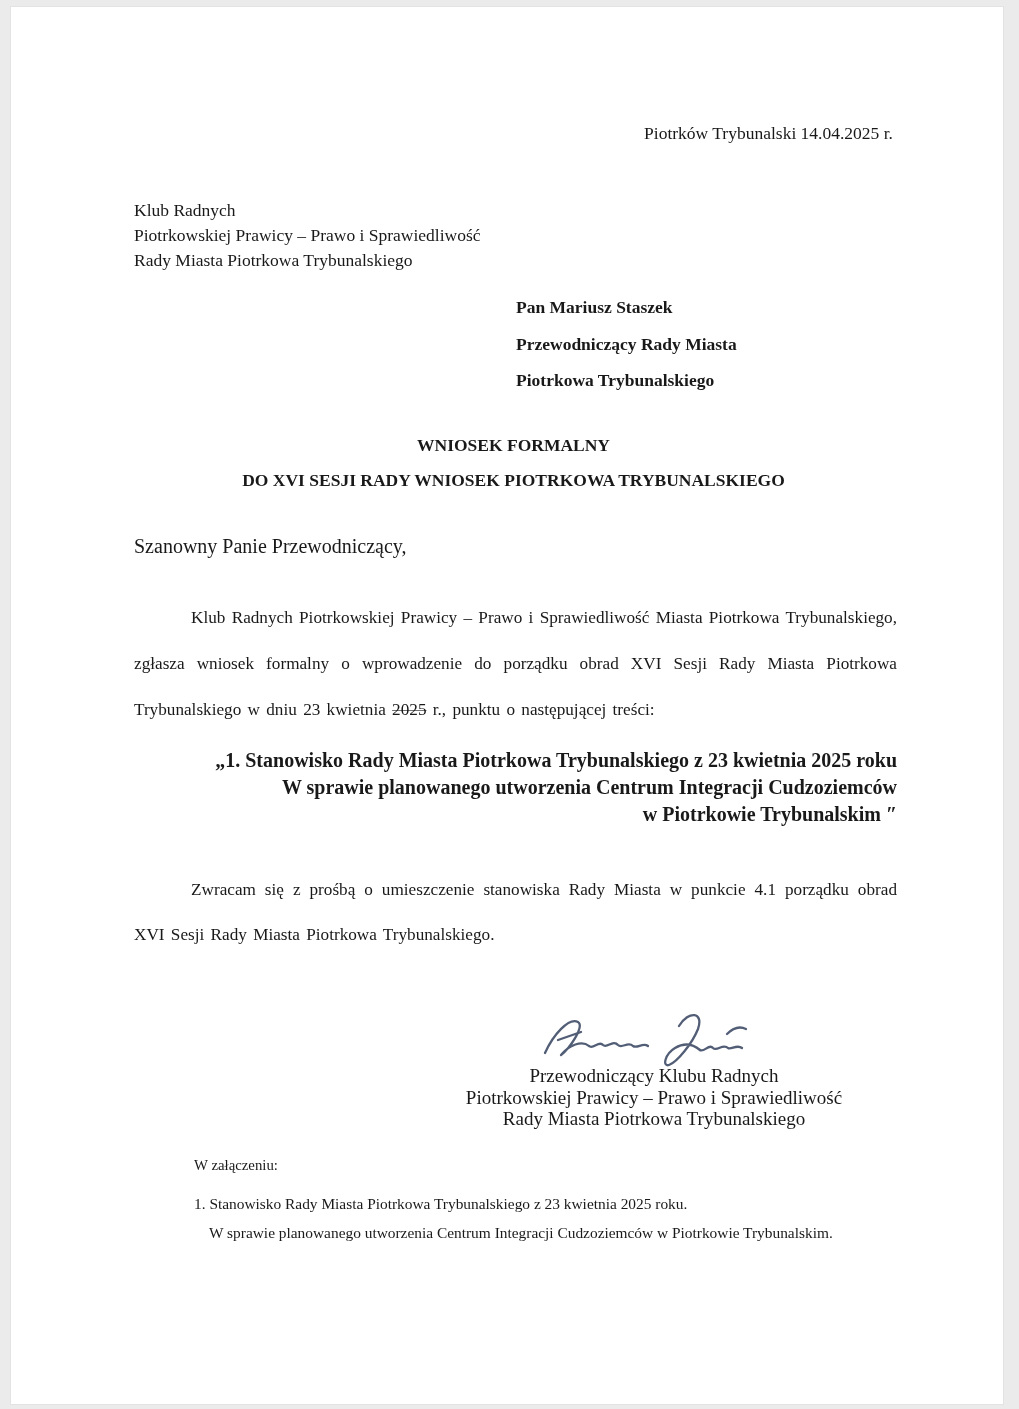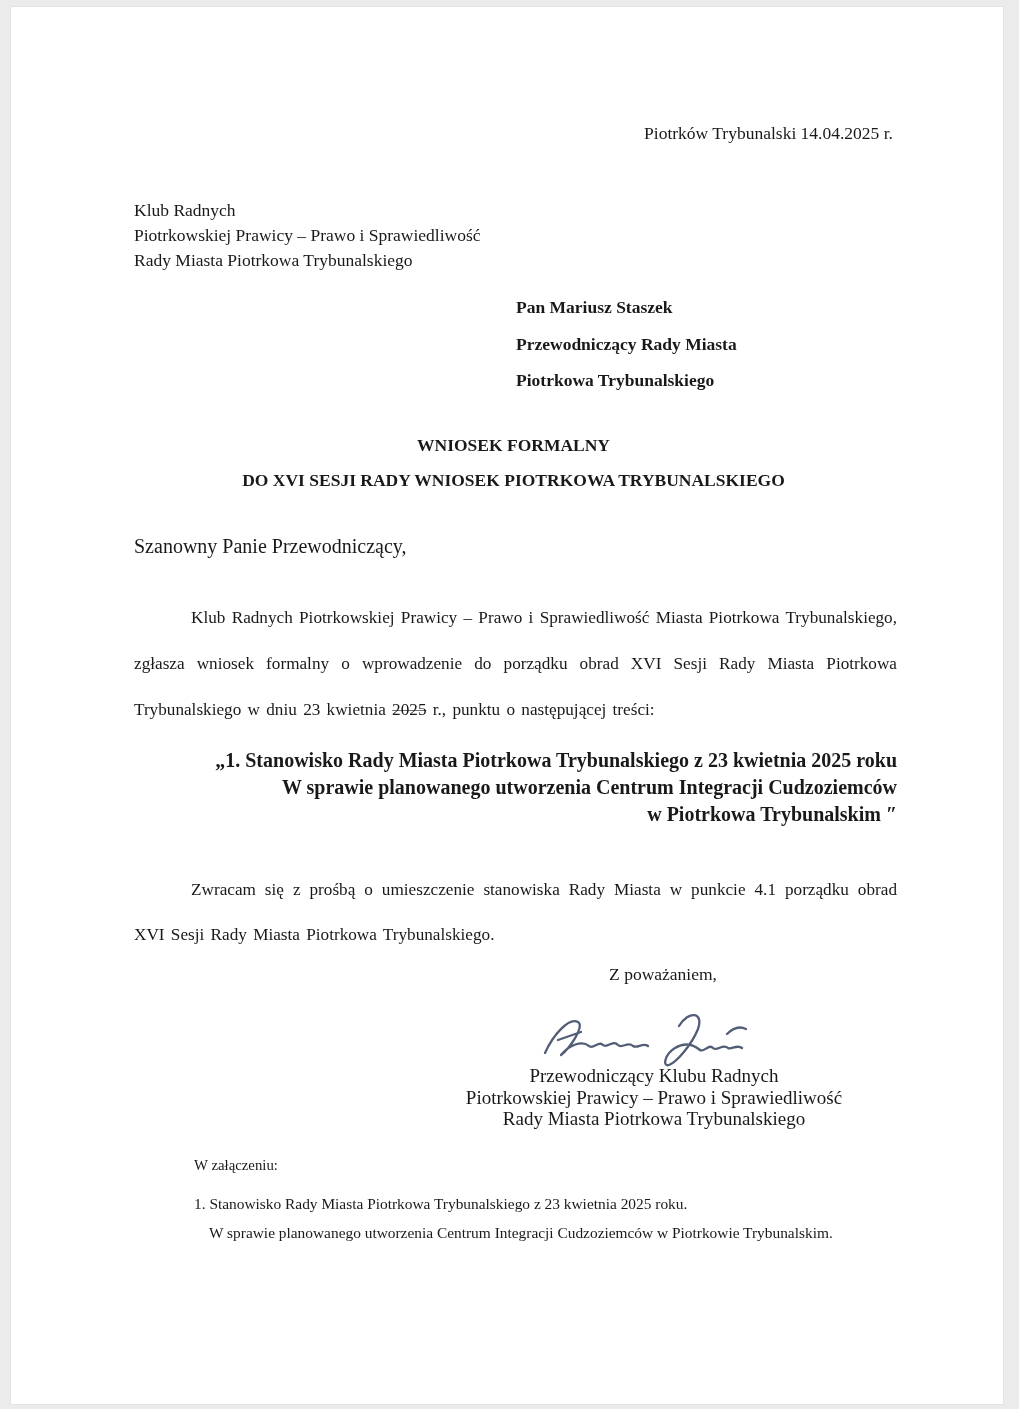--- a/index.html
+++ b/index.html
@@ -80,26 +80,25 @@
     <div>DO XVI SESJI RADY WNIOSEK PIOTRKOWA TRYBUNALSKIEGO</div>
   </div>
 
   <div class="abs salutation">Szanowny Panie Przewodniczący,</div>
 
   <p class="abs paragraph par1"><span>Klub Radnych Piotrkowskiej Prawicy – Prawo i Sprawiedliwość Miasta Piotrkowa Trybunalskiego, zgłasza wniosek formalny o wprowadzenie do porządku obrad XVI Sesji Rady Miasta Piotrkowa Trybunalskiego w dniu 23 kwietnia </span><span class="edited-year">2025</span><span> r., punktu o następującej treści:</span></p>
 
   <div class="abs quote-block">
     <div>„1. Stanowisko Rady Miasta Piotrkowa Trybunalskiego z 23 kwietnia 2025 roku</div>
     <div>W sprawie planowanego utworzenia Centrum Integracji Cudzoziemców</div>
-    <div>w Piotrkowa Trybunalskim ″</div>
+    <div>w Piotrkowie Trybunalskim ″</div>
   </div>
 
   <p class="abs paragraph par2">Zwracam się z prośbą o umieszczenie stanowiska Rady Miasta w punkcie 4.1 porządku obrad XVI Sesji Rady Miasta Piotrkowa Trybunalskiego.</p>
 
-  <div class="abs closing">Z poważaniem,</div>
 
   <div class="abs signature-wrap" aria-label="handwritten signature">
     <svg width="218" height="66" viewBox="0 0 218 66">
       <g fill="none" stroke="#44506b" stroke-width="2.3" stroke-linecap="round" stroke-linejoin="round" opacity="0.92">
         <path d="M6,50 C14,32 30,14 39,19 C46,23 31,45 22,52 C30,42 43,37 50,43"></path>
         <path d="M19,37 L42,29"></path>
         <path d="M50,43 C54,47 60,37 64,42 C68,46 74,36 79,42 C83,46 89,38 94,43 C98,46 104,39 109,43"></path>
         <path d="M140,23 C150,7 165,9 159,26 C153,41 138,59 130,62 C123,64 126,51 136,45 C146,39 155,42 161,47"></path>
         <path d="M161,47 C165,50 170,40 174,45 C178,49 184,40 189,45 C192,47 198,41 203,45"></path>
         <path d="M188,31 C194,25 201,23 207,26"></path>

